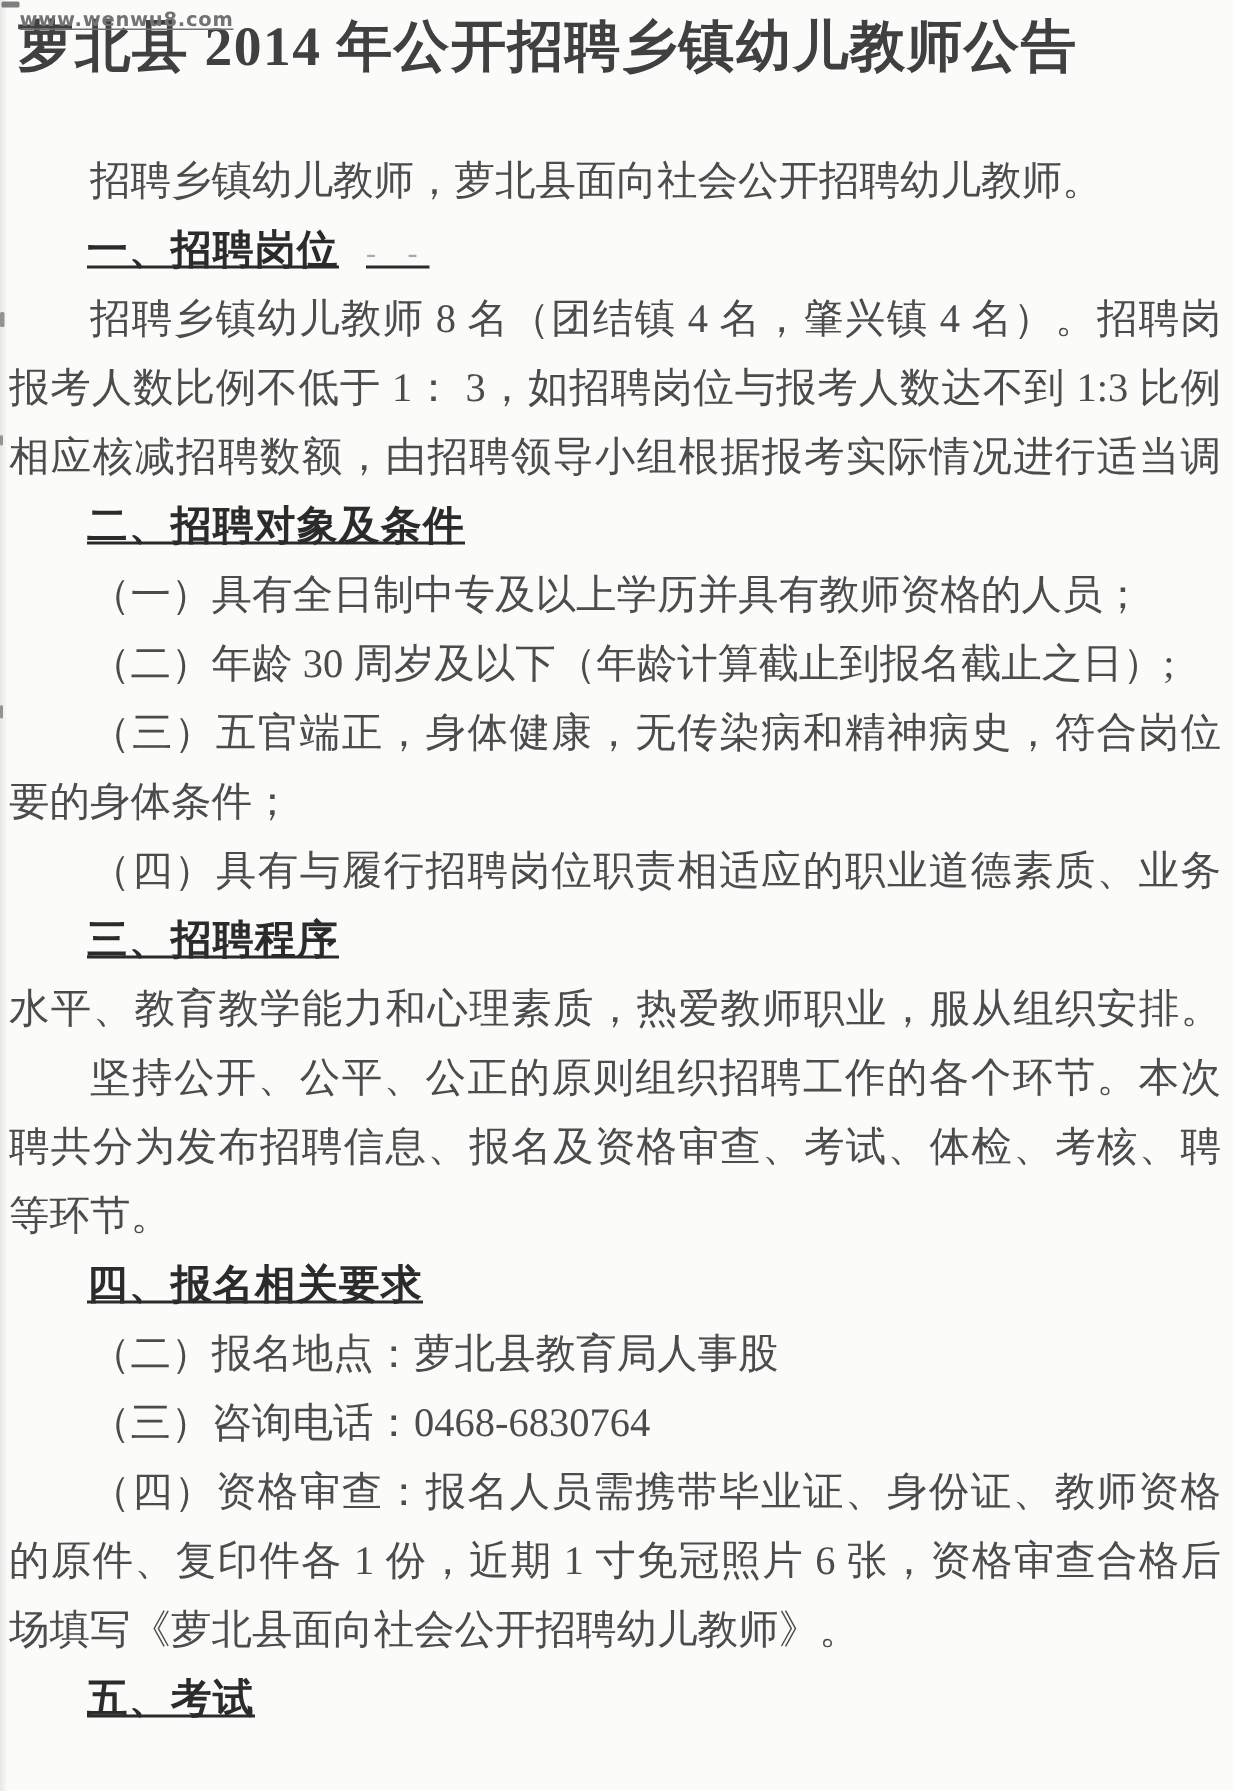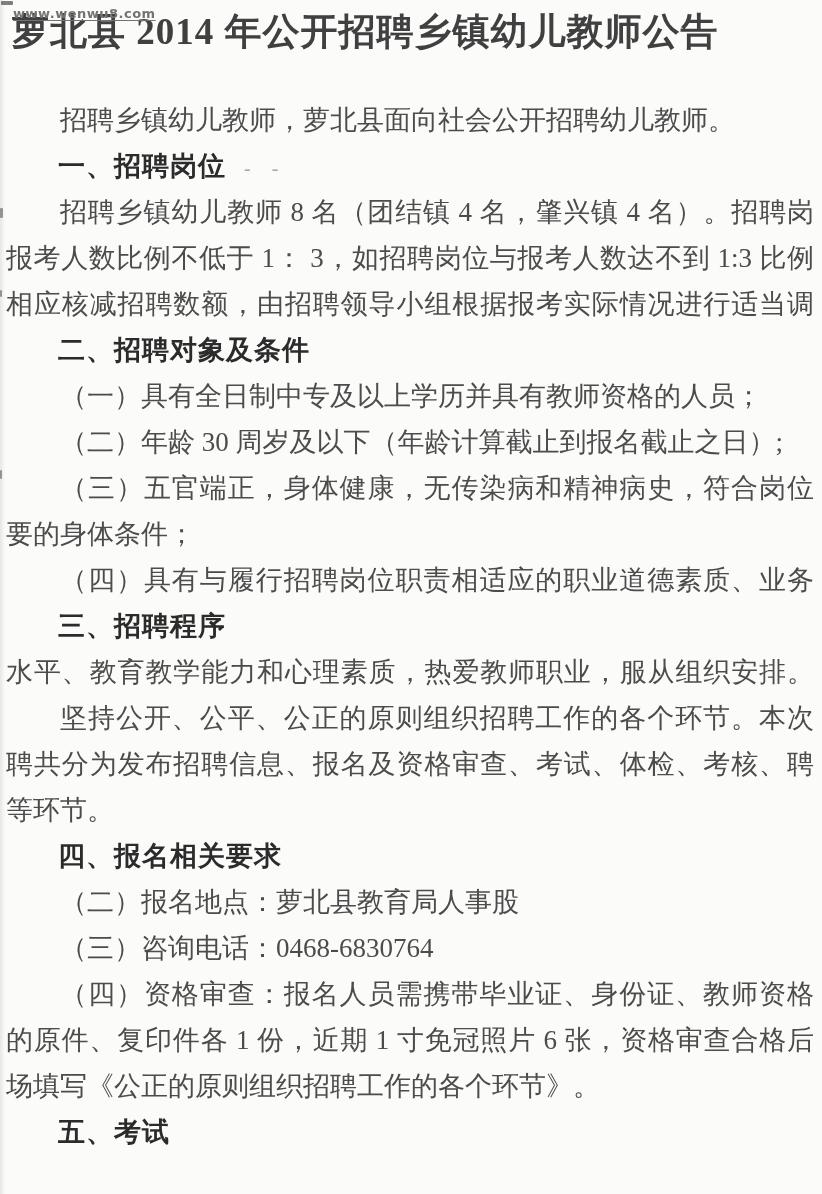--- a/index.html
+++ b/index.html
@@ -50,20 +50,21 @@
     color:#4c4c4c;
   }
   .line { height:46px; white-space:nowrap; }
   .indent { padding-left:54px; }
   .heading {
     padding-left:52px;
     font-family:"Liberation Sans", sans-serif;
     font-weight:700;
     color:#2b2b2b;
     letter-spacing:1px;
+    text-decoration:underline;
   }
   .fill {
     white-space:normal;
     text-align:justify;
     text-align-last:justify;
     word-break:break-all;
     overflow:hidden; height:46px;
   }
   .art {
     color:#a9a9a9;
@@ -104,17 +105,17 @@
     <div class="line heading">三、招聘程序</div>
     <div class="line fill">水平、教育教学能力和心理素质，热爱教师职业，服从组织安排。</div>
     <div class="line indent fill">坚持公开、公平、公正的原则组织招聘工作的各个环节。本次招</div>
     <div class="line fill">聘共分为发布招聘信息、报名及资格审查、考试、体检、考核、聘用</div>
     <div class="line">等环节。</div>
     <div class="line heading">四、报名相关要求</div>
     <div class="line indent">（二）报名地点：萝北县教育局人事股</div>
     <div class="line indent">（三）咨询电话：0468-6830764</div>
     <div class="line indent fill">（四）资格审查：报名人员需携带毕业证、身份证、教师资格证</div>
     <div class="line fill">的原件、复印件各 1 份，近期 1 寸免冠照片 6 张，资格审查合格后现</div>
-    <div class="line">场填写《公正的原则组织招聘工作的各个环节》。</div>
+    <div class="line">场填写《萝北县面向社会公开招聘幼儿教师》。</div>
     <div class="line heading">五、考试</div>
   </div>
 
 </div>
 
 </body></html>

